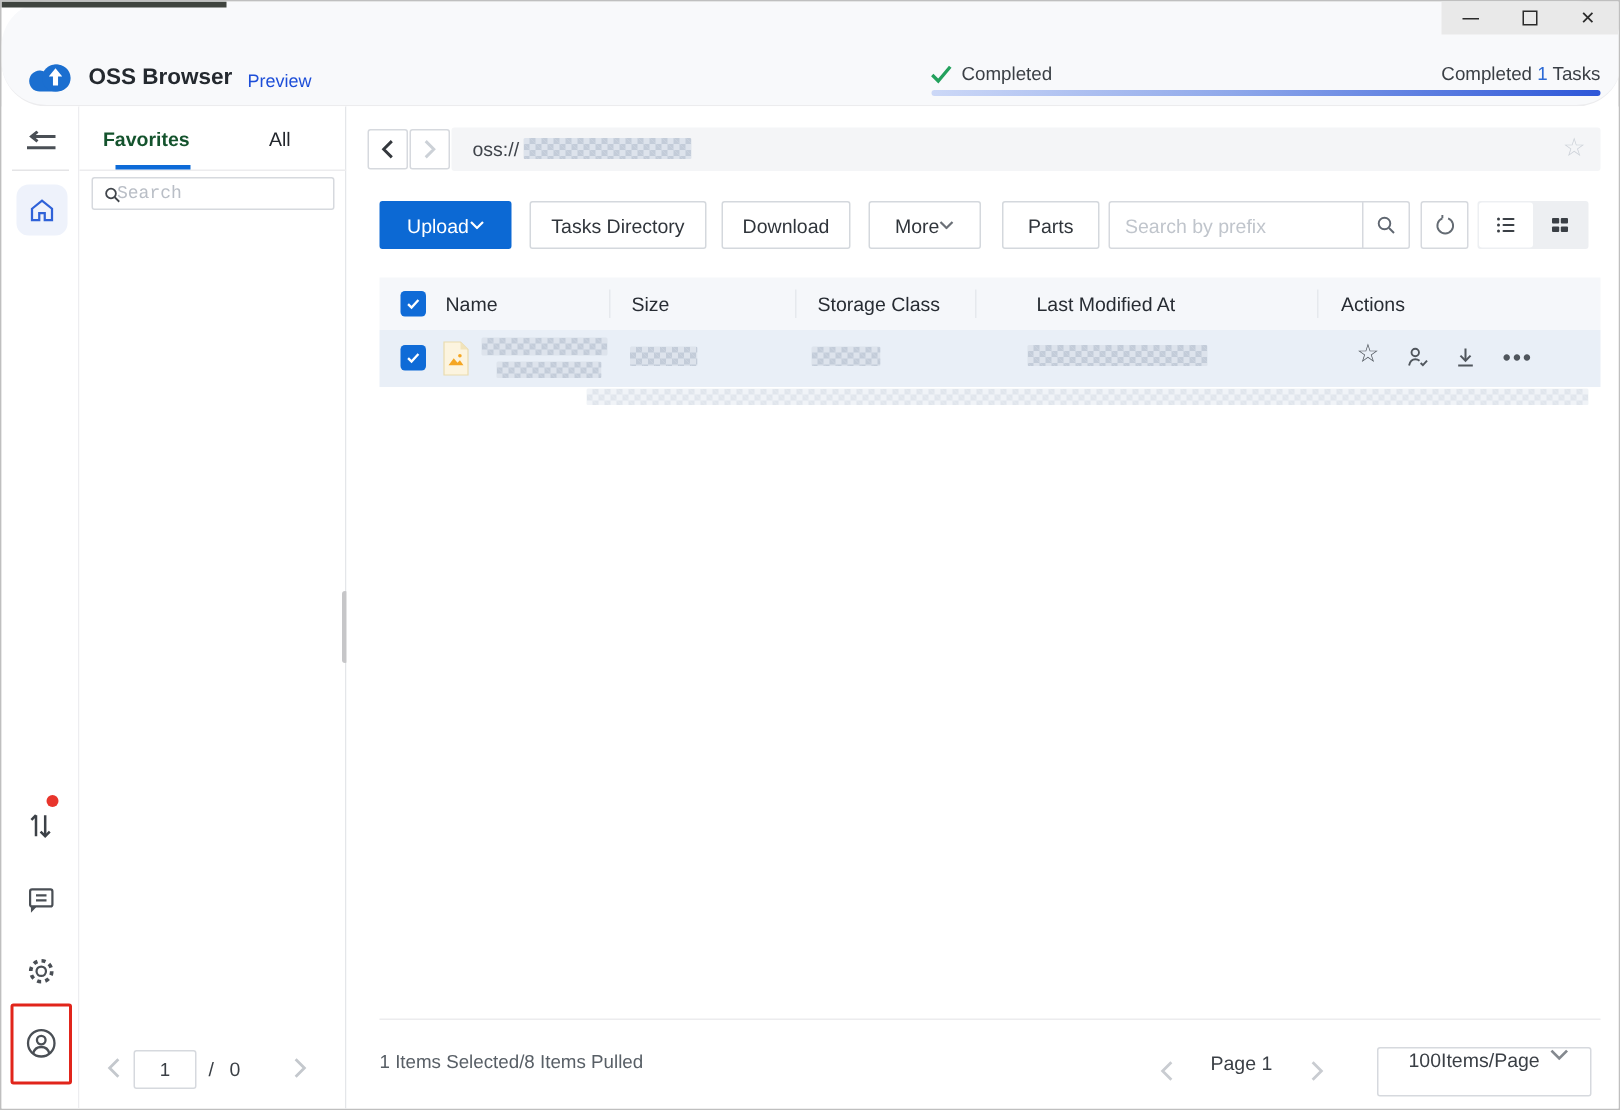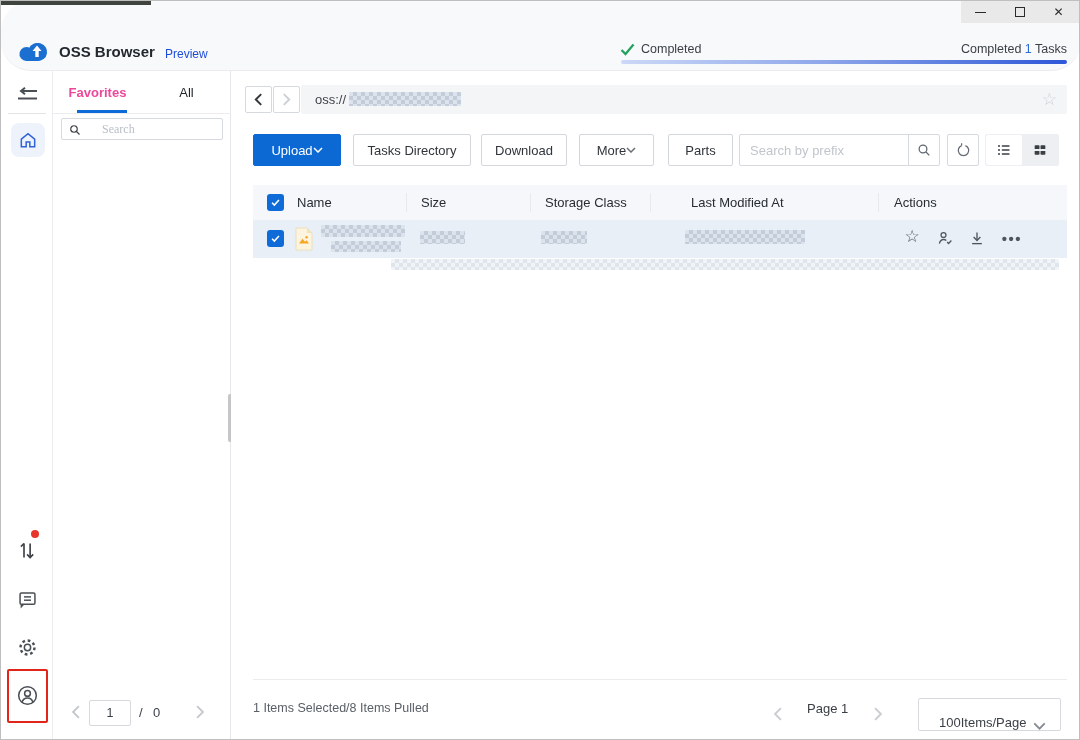--- a/index.html
+++ b/index.html
@@ -31,24 +31,24 @@
   .rail-divider { left:7px; top:42px; width:38px; height:1px; background:#e4e4e6; }
   .home-btn { left:10px; top:52px; width:34px; height:34px; background:#eef2fb; border-radius:8px; display:flex; align-items:center; justify-content:center; }
   .rail-ic { display:flex; align-items:center; justify-content:center; }
   .red-dot { left:30px; top:459px; width:8px; height:8px; border-radius:50%; background:#e8352c; }
   .red-box { left:6px; top:598px; width:41px; height:54px; border:2.5px solid #e1251b; border-radius:2px; }
 
   
   .panel { left:52px; top:70px; width:178px; height:670px; background:#fff; border-right:1px solid #e4e6e9; }
   .tabs { left:0; top:0; width:178px; height:43px; border-bottom:1px solid #ececee; display:flex; }
   .tab { width:89px; height:43px; display:flex; align-items:center; justify-content:center; font-size:13px; color:#23272d; cursor:pointer; }
-  .tab.active { color:#ec4899; font-weight:bold; }
+  .tab.active { color:#14532d; font-weight:bold; }
   .tab-underline { left:24px; top:39px; width:50px; height:3px; background:#0d6bd8; }
   .panel-search { left:8px; top:47px; width:162px; height:22px; border:1px solid #d6d9de; border-radius:2px; background:#fff; }
-  .panel-search input { position:absolute; left:40px; top:0; width:134px; height:20px; border:none; outline:none; font-size:12px; color:#3a3f45; font-family:Liberation Serif, serif; background:transparent; }
+  .panel-search input { position:absolute; left:16px; top:0; width:134px; height:20px; border:none; outline:none; font-size:12px; color:#3a3f45; font-family:Liberation Mono, monospace; background:transparent; }
   .panel-search input::placeholder { color:#b9bec6; }
   .scroll-thumb { left:175px; top:323px; width:4px; height:48px; background:#c6c6c8; border-radius:2px; }
   .panel-pager { left:0; top:628px; width:178px; height:42px; }
   .pg-input { position:absolute; left:36px; top:1px; width:42px; height:26px; border:1px solid #d6d9de; border-radius:2px; text-align:center; font-size:12.5px; color:#3a3f45; outline:none; font-family:inherit; }
   .pg-chev { position:absolute; top:6px; color:#c4c8cd; }
   .pg-sep { position:absolute; left:86px; top:6px; color:#3a3f45; }
   .pg-total { position:absolute; left:100px; top:6px; color:#3a3f45; }
 
   
   .main { left:230px; top:70px; width:850px; height:670px; background:#fff; }
@@ -83,21 +83,21 @@
       linear-gradient(45deg,#c3ccd9 25%,transparent 25%,transparent 75%,#c3ccd9 75%),
       linear-gradient(45deg,#c3ccd9 25%,transparent 25%,transparent 75%,#c3ccd9 75%);
     background-size:8px 8px; background-position:0 0,4px 4px; border-radius:1px; }
   .mosaic.faint { background-color:#f0f3f7; background-image:
       linear-gradient(45deg,#e0e5ec 25%,transparent 25%,transparent 75%,#e0e5ec 75%),
       linear-gradient(45deg,#e0e5ec 25%,transparent 25%,transparent 75%,#e0e5ec 75%); }
 
   .footer-div { left:22px; top:608px; width:814px; height:1px; background:#ececee; }
   .footer-text { left:22px; top:630px; font-size:12.5px; color:#585f66; }
   .pager-chev { color:#c9ccd1; }
-  .ipp { left:687px; top:627px; width:143px; height:33px; border:1px solid #d6d9de; border-radius:2px; background:#fff; display:flex; align-items:flex-end; justify-content:space-between; padding:0 14px 0 20px; cursor:pointer; color:#3a3f45; }
+  .ipp { left:687px; top:627px; width:143px; height:33px; border:1px solid #d6d9de; border-radius:2px; background:#fff; display:flex; align-items:flex-start; justify-content:space-between; padding:0 14px 0 20px; cursor:pointer; color:#3a3f45; }
 </style>
 </head>
 <body>
 
 <div class="window">
 
   <div class="abs header">
     <svg class="abs" style="left:16px;top:36px" width="32" height="30" viewBox="0 0 32 30">
       <path d="M10 24 a7 7 0 1 1 3-13 a9 9 0 1 1 8 13 Z" fill="#1b6fd0"></path>
       <circle cx="20" cy="15" r="9" fill="#1b6fd0"></circle>

